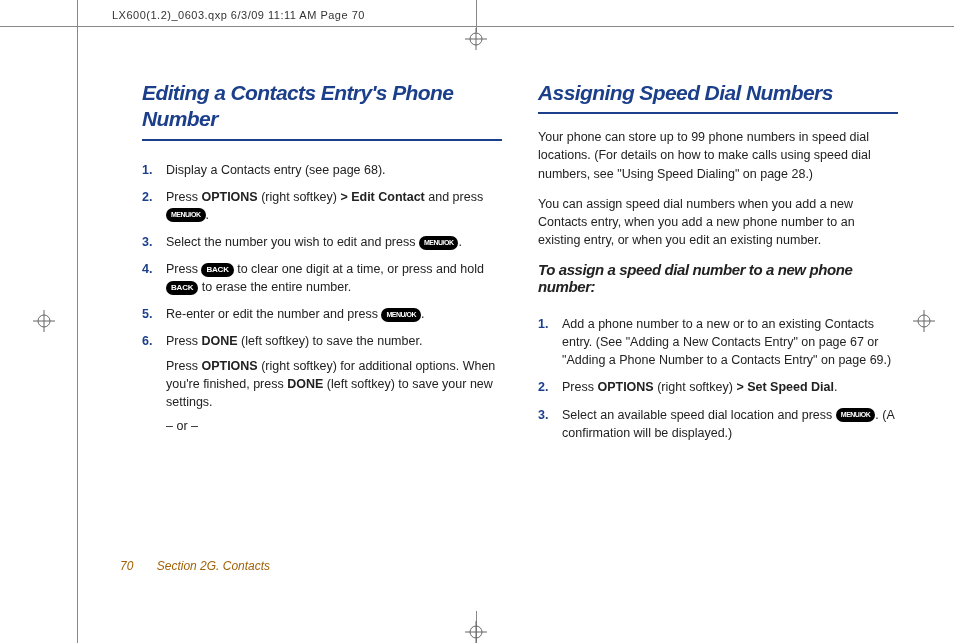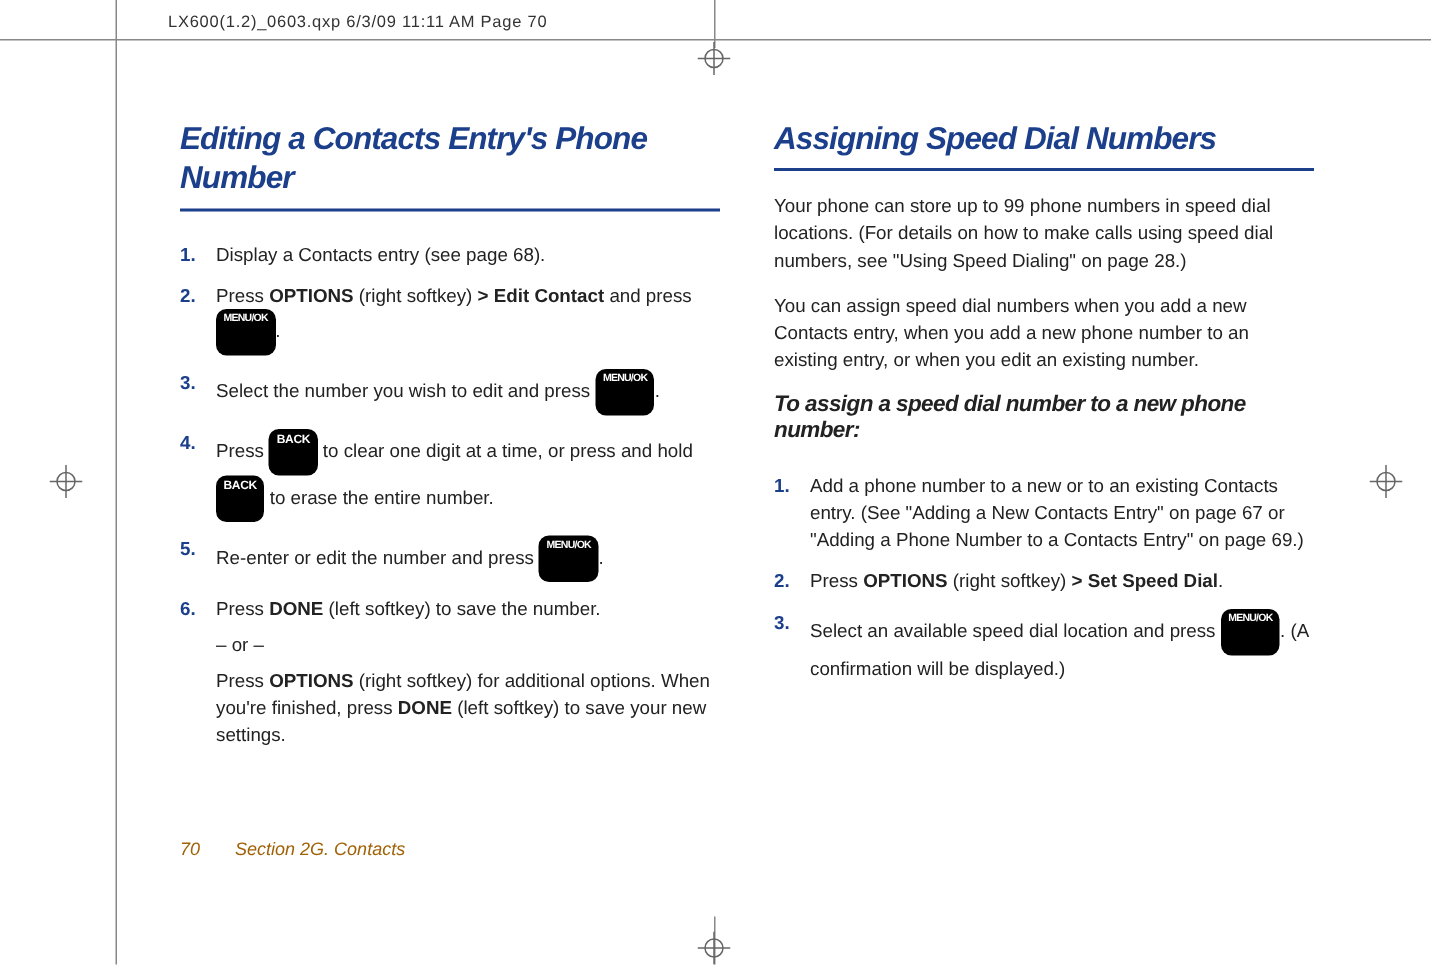--- a/index.html
+++ b/index.html
@@ -47,21 +47,21 @@
   .reg-t  { left: 465px; top: 28px; }
   .reg-b  { left: 465px; bottom: 0px; }
   .reg-l  { left: 33px; top: 310px; }
   .reg-r  { right: 19px; top: 310px; }
 
   .page {
     position: absolute;
     left: 120px; top: 80px;
     width: 800px;
   }
-  .cols { display: flex; gap: 36px; }
+  .cols { display: flex; gap: 36px; justify-content: center; }
   .col { width: 360px; }
 
   h2.section {
     font-style: italic;
     font-weight: 700;
     color: #1b3f8b;
     font-size: 21px;
     letter-spacing: -0.6px;
     line-height: 1.25;
     border-bottom: 2px solid #1b3f8b;
@@ -99,21 +99,21 @@
     font-style: italic;
     font-weight: 700;
     letter-spacing: -0.4px;
     margin: 6px 0 10px 0;
   }
   .sub { display:block; margin-top:6px; }
   .key {
     display: inline-block;
     min-width: 26px;
     padding: 0 5px;
-    height: 31px;
+    height: 14px;
     line-height: 14px;
     background: #000;
     color: #fff;
     border-radius: 7px;
     font-size: 8px;
     font-weight: 700;
     text-align: center;
     vertical-align: middle;
     letter-spacing: -0.2px;
   }
@@ -181,24 +181,24 @@
           <span>Select the number you wish to edit and press </span><span class="key menu">MENU/OK</span>.
         </li>
         <li>
           <span>Press </span><span class="key">BACK</span><span> to clear one digit at a time, or press and hold </span><span class="key">BACK</span><span> to erase the entire number.</span>
         </li>
         <li>
           <span>Re-enter or edit the number and press </span><span class="key menu">MENU/OK</span>.
         </li>
         <li>
           <span>Press </span><span class="bi">DONE</span><span> (left softkey) to save the number.</span>
-          <span class="sub">– or –</span>
           <span class="sub">
             <span>Press </span><span class="bi">OPTIONS</span><span> (right softkey) for additional options. When you're finished, press </span><span class="bi">DONE</span><span> (left softkey) to save your new settings.</span>
           </span>
+          <span class="sub">– or –</span>
         </li>
       </ol>
     </div>
 
     <div class="col">
       <h2 class="section">Assigning Speed Dial Numbers</h2>
       <p class="body">Your phone can store up to 99 phone numbers in speed dial locations. (For details on how to make calls using speed dial numbers, see "Using Speed Dialing" on page 28.)</p>
       <p class="body">You can assign speed dial numbers when you add a new Contacts entry, when you add a new phone number to an existing entry, or when you edit an existing number.</p>
       <p class="subhead">To assign a speed dial number to a new phone number:</p>
       <ol class="steps">

